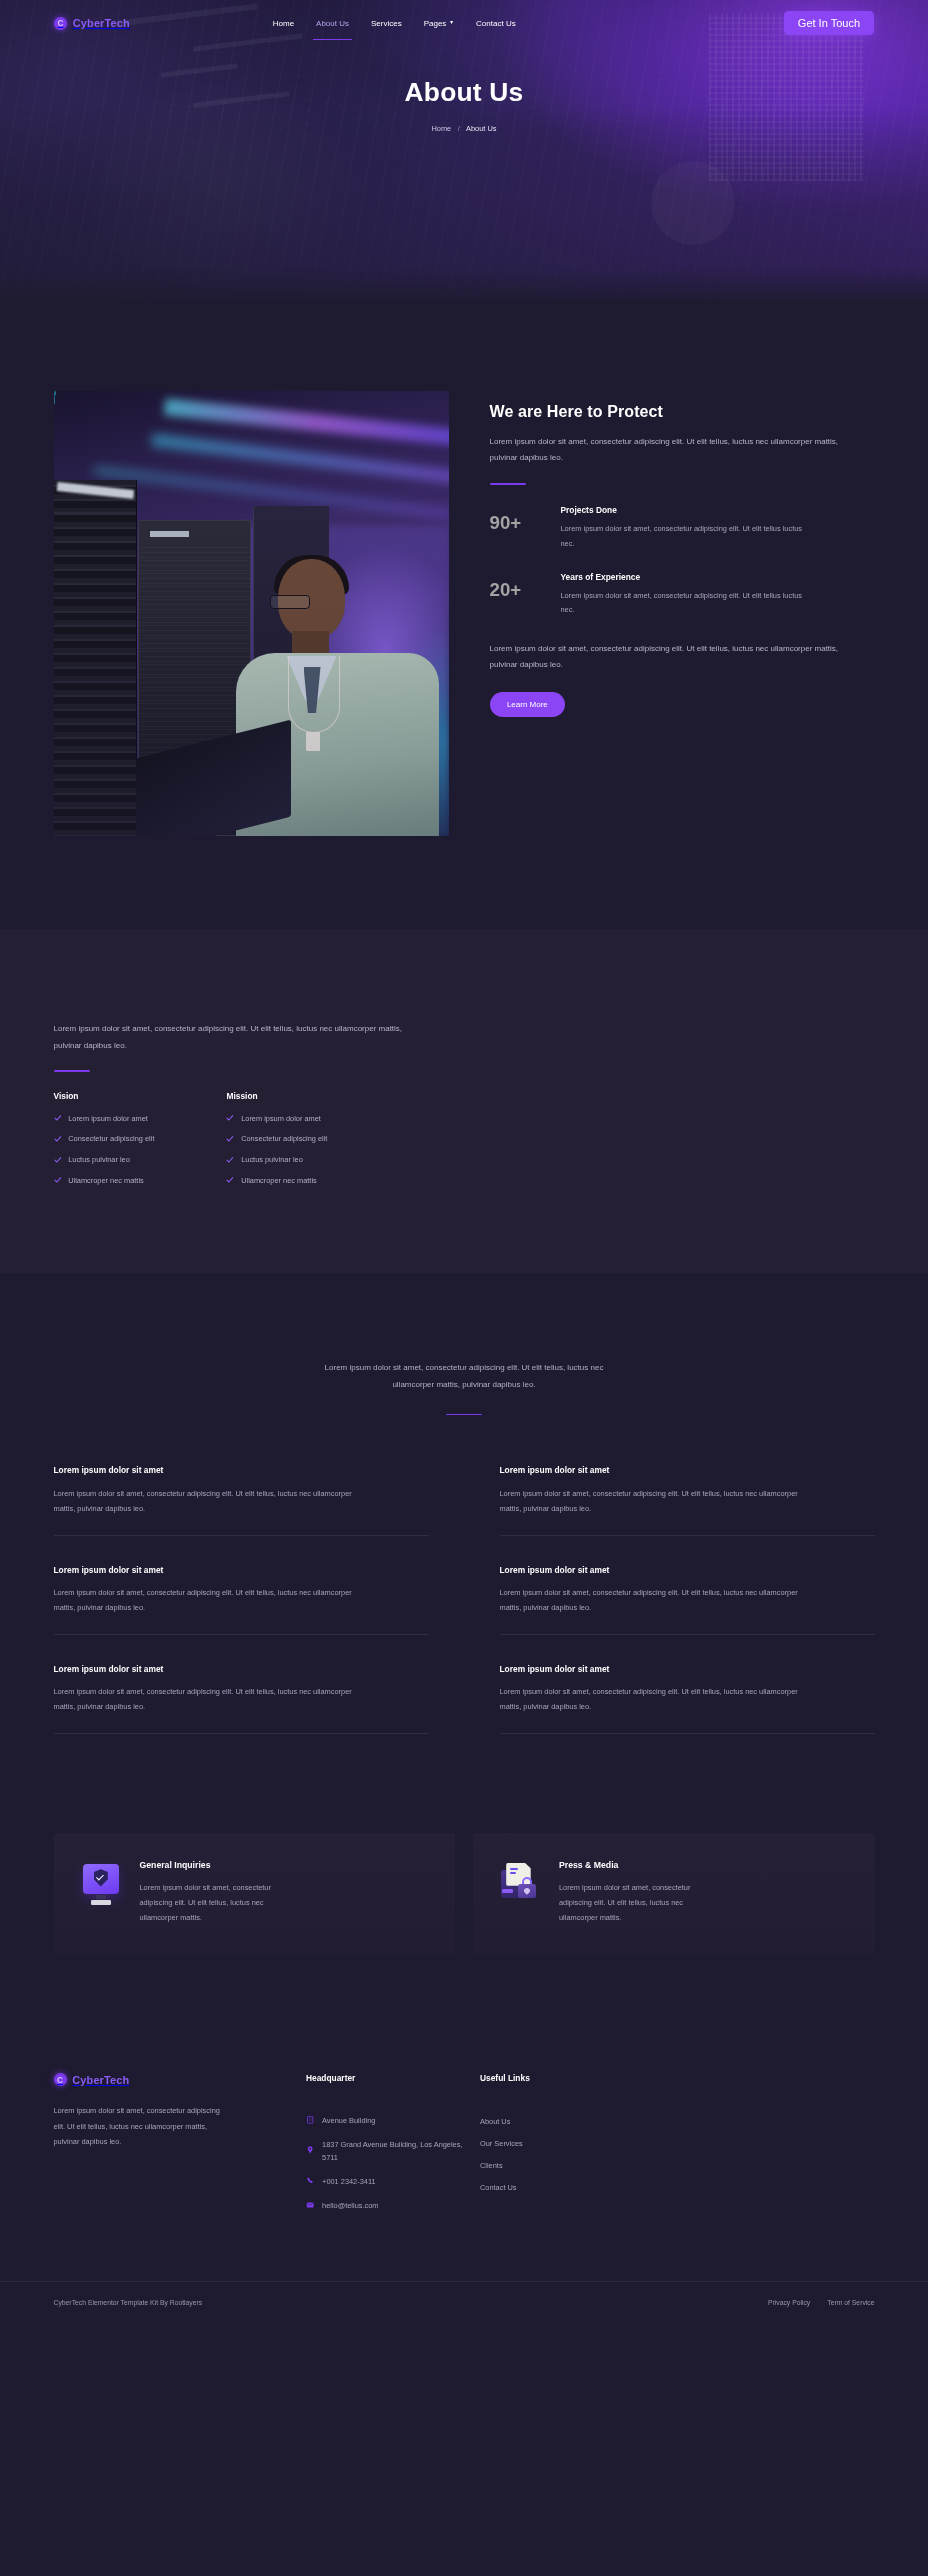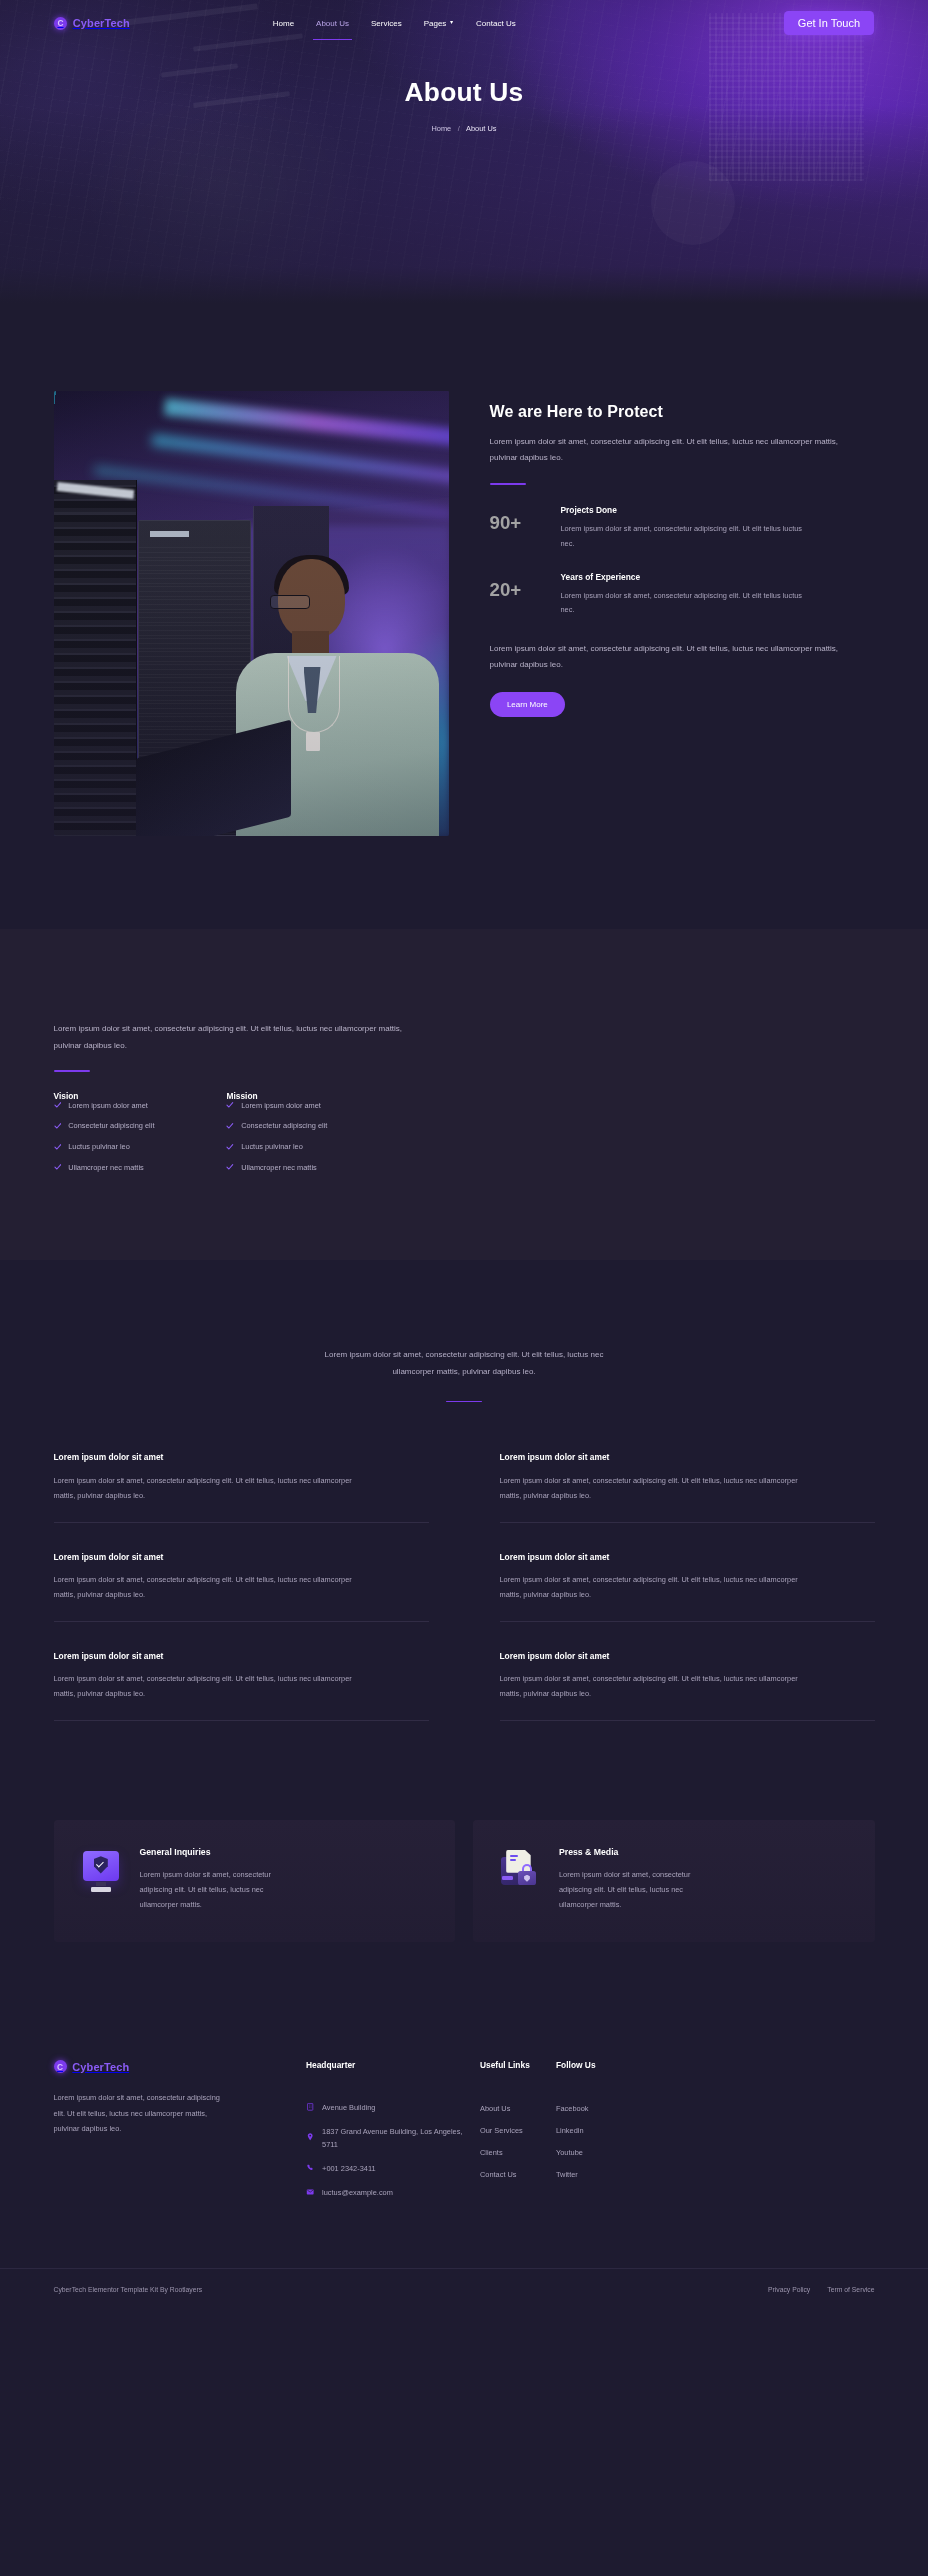--- a/index.html
+++ b/index.html
@@ -163,21 +163,21 @@
     font-family:inherit;cursor:pointer;
   }
 
   
   .vision{padding:75px 0 77px;}
   .vision .wrap{display:flex;gap:52px;align-items:flex-start;}
   .vision-head{width:387px;flex:none;font-size:16px;font-weight:bold;line-height:1.58;letter-spacing:0.1px;}
   .vision-right{flex:1;padding-top:3.9px;}
   .vm{display:flex;gap:72px;margin-top:18.7px;}
   .vm-title{font-size:8.4px;font-weight:bold;}
-  .vm-list{list-style:none;}
+  .vm-list{list-style:none;margin-top:13px;}
   .vm-list li{display:flex;align-items:center;gap:7px;font-size:7.4px;color:#b4aec6;margin-bottom:11.6px;}
   .tick{width:7.7px;height:7.7px;flex:none;color:#8b5cf6;}
 
   
   .faq{padding:71px 0 26px;}
   .faq-head{text-align:center;}
   .faq-head h2{font-size:16px;font-weight:bold;}
   .faq-head p{margin:16px auto 0;font-size:8px;line-height:2.05;color:#b4aec6;max-width:309px;}
   .faq-head .rule{margin:20.6px auto 0;}
   .faq-grid{display:grid;grid-template-columns:1fr 1fr;column-gap:71px;margin-top:50px;}
@@ -507,43 +507,34 @@
           <svg class="f-ic" viewBox="0 0 16 16">
               <path d="M3.2 2.4c-.7.7-.9 1.8-.5 2.7 1.3 3.1 3.7 5.6 6.8 6.9.9.4 2 .2 2.7-.5l.6-.6c.3-.3.3-.8 0-1.1L11 8c-.3-.3-.8-.3-1.1 0l-.6.6c-1.2-.6-2.2-1.6-2.8-2.8l.6-.6c.3-.3.3-.8 0-1.1L5.3 2.4c-.3-.3-.8-.3-1.1 0l-1 0z" fill="currentColor"></path>
             </svg>
           <span>+001 2342-3411</span>
         </div>
         <div class="f-row">
           <svg class="f-ic" viewBox="0 0 16 16">
               <rect x="1.5" y="3.5" width="13" height="9.5" rx="1.3" fill="currentColor"></rect>
               <path d="M2.3 4.6L8 8.7l5.7-4.1" fill="none" stroke="#241f33" stroke-width="1.3"></path>
             </svg>
-          <span>luctus@example.com</span>
+          <span>hello@tellus.com</span>
         </div>
       </div>
 
       <div class="f-col f-links">
         <div class="f-title">Useful Links</div>
         <ul class="f-list">
           <li><a href="#">About Us</a></li>
           <li><a href="#">Our Services</a></li>
           <li><a href="#">Clients</a></li>
           <li><a href="#">Contact Us</a></li>
         </ul>
       </div>
 
-      <div class="f-col f-follow">
-        <div class="f-title">Follow Us</div>
-        <ul class="f-list">
-          <li><a href="#">Facebook</a></li>
-          <li><a href="#">Linkedin</a></li>
-          <li><a href="#">Youtube</a></li>
-          <li><a href="#">Twitter</a></li>
-        </ul>
-      </div>
     </div>
 
     <div class="f-bottom">
       <div class="wrap">
         <div class="f-copy">CyberTech Elementor Template Kit By Rootlayers</div>
         <div class="f-legal">
           <a href="#">Privacy Policy</a>
           <a href="#">Term of Service</a>
         </div>
       </div>

